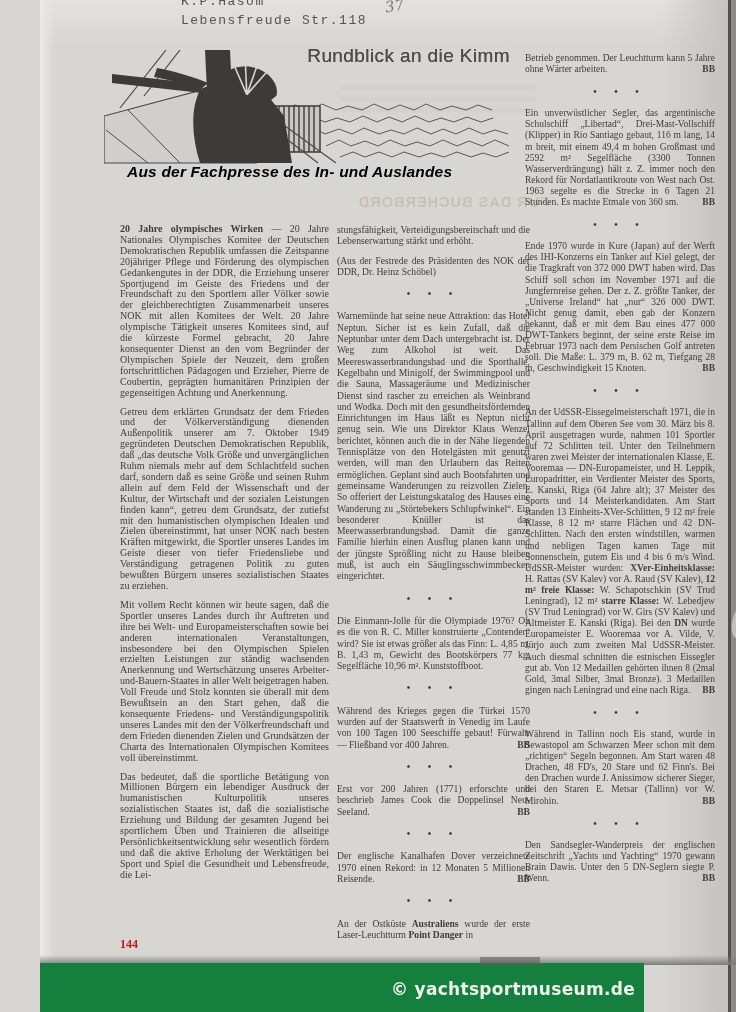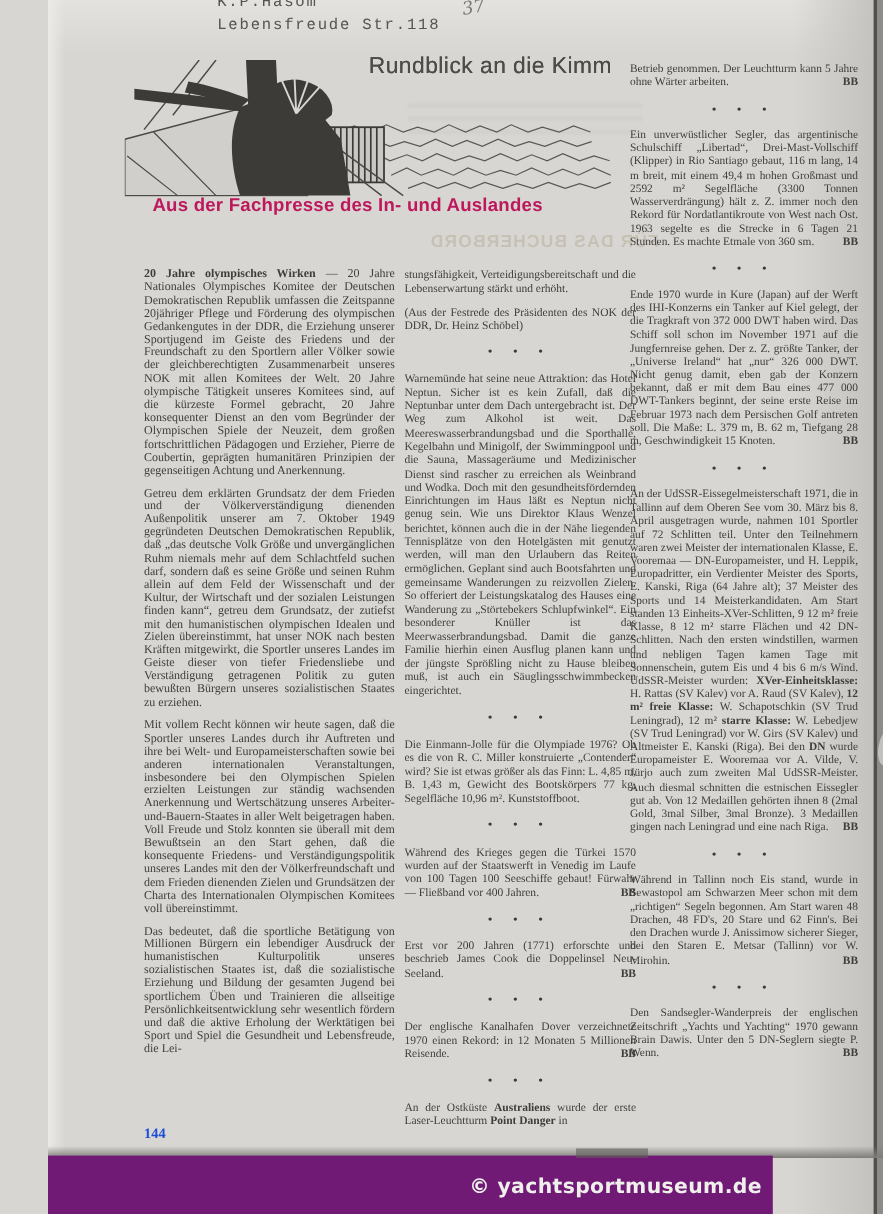--- a/index.html
+++ b/index.html
@@ -21,21 +21,21 @@
     color:#55544e;letter-spacing:1.5px;font-size:13px;white-space:nowrap;}
   #typed1{left:141px;top:-6px;}
   #typed2{left:141px;top:13px;}
   .handnum{position:absolute;left:345px;top:-3px;font-family:"DejaVu Serif", serif;
     font-style:italic;font-size:15px;color:#7b7a74;transform:rotate(-10deg);}
   
   .title{position:absolute;left:250px;top:45px;width:220px;text-align:right;
     font-family:"Liberation Sans", sans-serif;font-size:19px;color:#4d4c48;
     letter-spacing:.4px;text-shadow:0 0 .5px #4d4c48;}
   .h1,.h2{position:absolute;left:87px;font-family:"Liberation Sans", sans-serif;
-    font-weight:700;font-size:15.5px;color:#be185d;letter-spacing:.2px;white-space:nowrap;}
+    font-weight:700;font-size:15.5px;color:#000000;letter-spacing:.2px;white-space:nowrap;font-style:italic;}
   .h1{top:163px;}
   .h2{top:196px;}
   .showthrough{position:absolute;left:333px;top:194px;width:176px;
     font-family:"Liberation Sans", sans-serif;font-weight:700;font-size:14.5px;
     color:#c5bdb0;transform:scaleX(-1);opacity:.85;white-space:nowrap;letter-spacing:1px;}
   .smudge{position:absolute;left:300px;top:86px;width:195px;height:30px;opacity:.5;
     background:repeating-linear-gradient(180deg, rgba(125,120,110,.14) 0 4px, rgba(0,0,0,0) 4px 11px);
     filter:blur(1.5px);}
   
   .illo{position:absolute;left:64px;top:50px;}
@@ -43,24 +43,24 @@
   .col{position:absolute;color:#3f3e3a;text-align:justify;overflow:hidden;}
   #col1{left:80px;top:224px;width:209px;height:718px;font-size:10px;line-height:10.9px;}
   #col2{left:297px;top:224px;width:193px;height:742px;font-size:9.6px;line-height:11.3px;}
   #col3{left:485px;top:53px;width:190px;height:886px;font-size:9.5px;line-height:11.1px;}
   .para{margin:0 0 8px 0;position:relative;}
   .para .b{font-weight:700;}
   .para .sign{position:absolute;right:0;bottom:0;font-weight:700;background:transparent;}
   .divider{text-align:center;word-spacing:15px;font-size:10px;font-weight:700;
     color:#3b3a36;margin:11px 0 11px -8px;}
   
-  .pagenum{position:absolute;left:80px;top:937px;font-weight:700;font-size:12px;color:#1d4ed8;}
+  .pagenum{position:absolute;left:80px;top:937px;font-weight:700;font-size:12px;color:#b91c1c;}
   .bar-fade{position:absolute;left:0;top:955px;width:736px;height:10px;
     background:linear-gradient(180deg, rgba(138,137,133,0), #7e7d79);}
-  .bottombar{position:absolute;left:0;top:963px;width:604px;height:49px;background:#701a75;}
+  .bottombar{position:absolute;left:0;top:963px;width:604px;height:49px;background:#15803d;}
   .bottombar .notch{position:absolute;left:440px;top:-6px;width:60px;height:8px;background:#5f5e5a;opacity:.6;}
   .watermark{position:absolute;right:9px;top:16px;font-family:"DejaVu Sans", sans-serif;
     font-weight:700;font-size:17px;color:#efefec;letter-spacing:.3px;}
   
   .strip{position:absolute;left:688px;top:0;width:48px;height:1012px;
     background:linear-gradient(90deg,#504f4a 0 3px,#8d8c88 3px 40px,#7f7e7a 40px 48px);}
   .strip .wmark{position:absolute;border-top:3px solid #dcdbd7;border-radius:50%;}
   .wm1{left:12px;top:228px;width:32px;transform:rotate(10deg);}
   .wm2{left:14px;top:286px;width:28px;transform:rotate(-7deg);}
   .wm3{left:10px;top:398px;width:30px;transform:rotate(6deg);}

